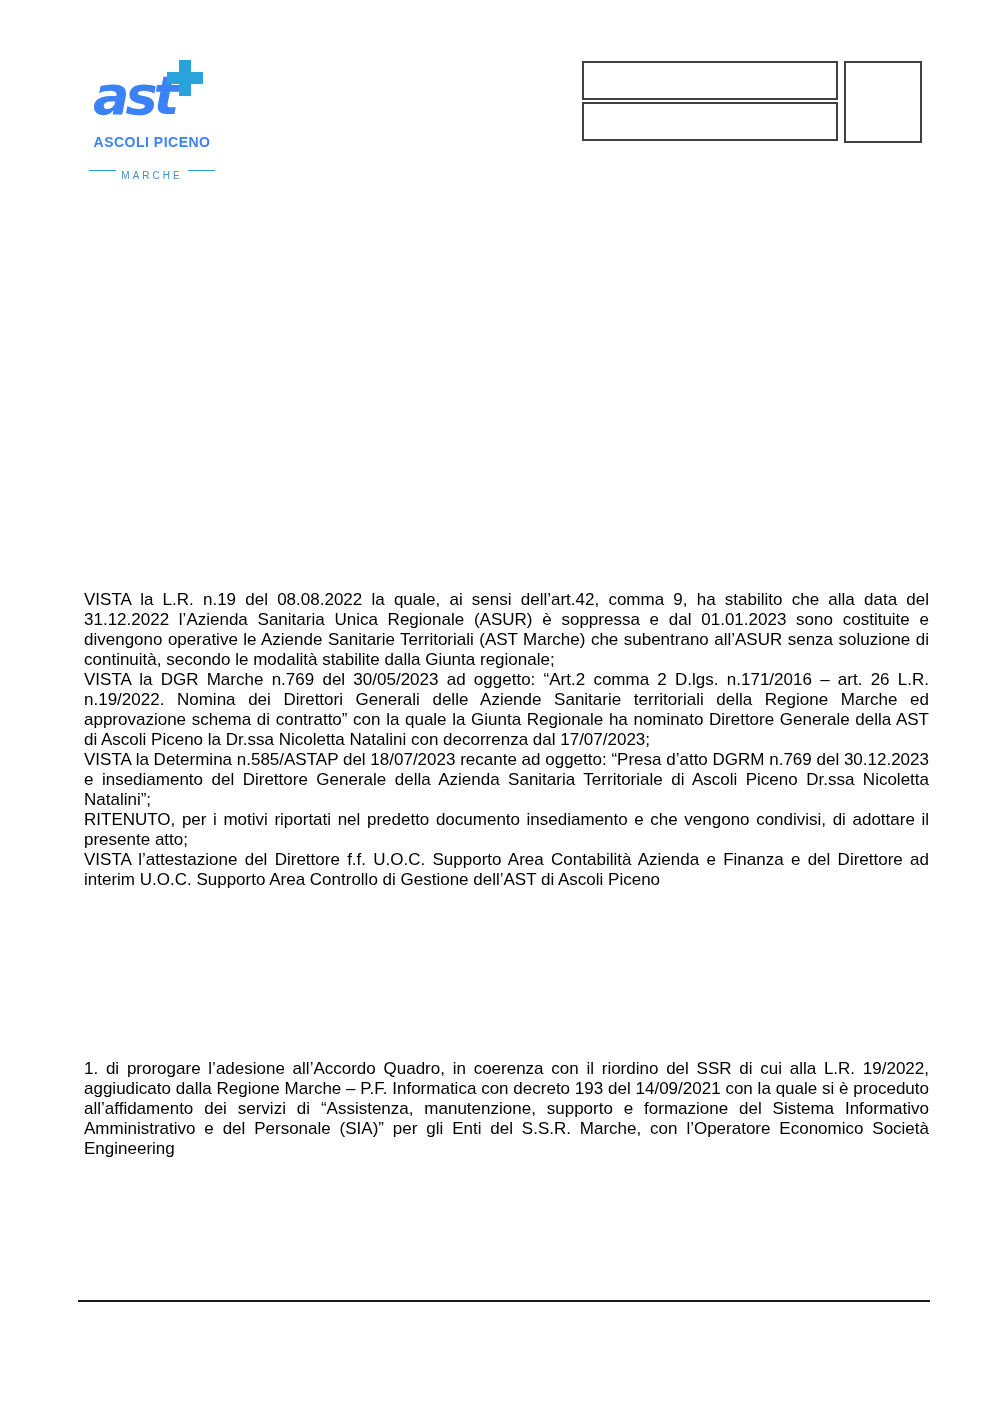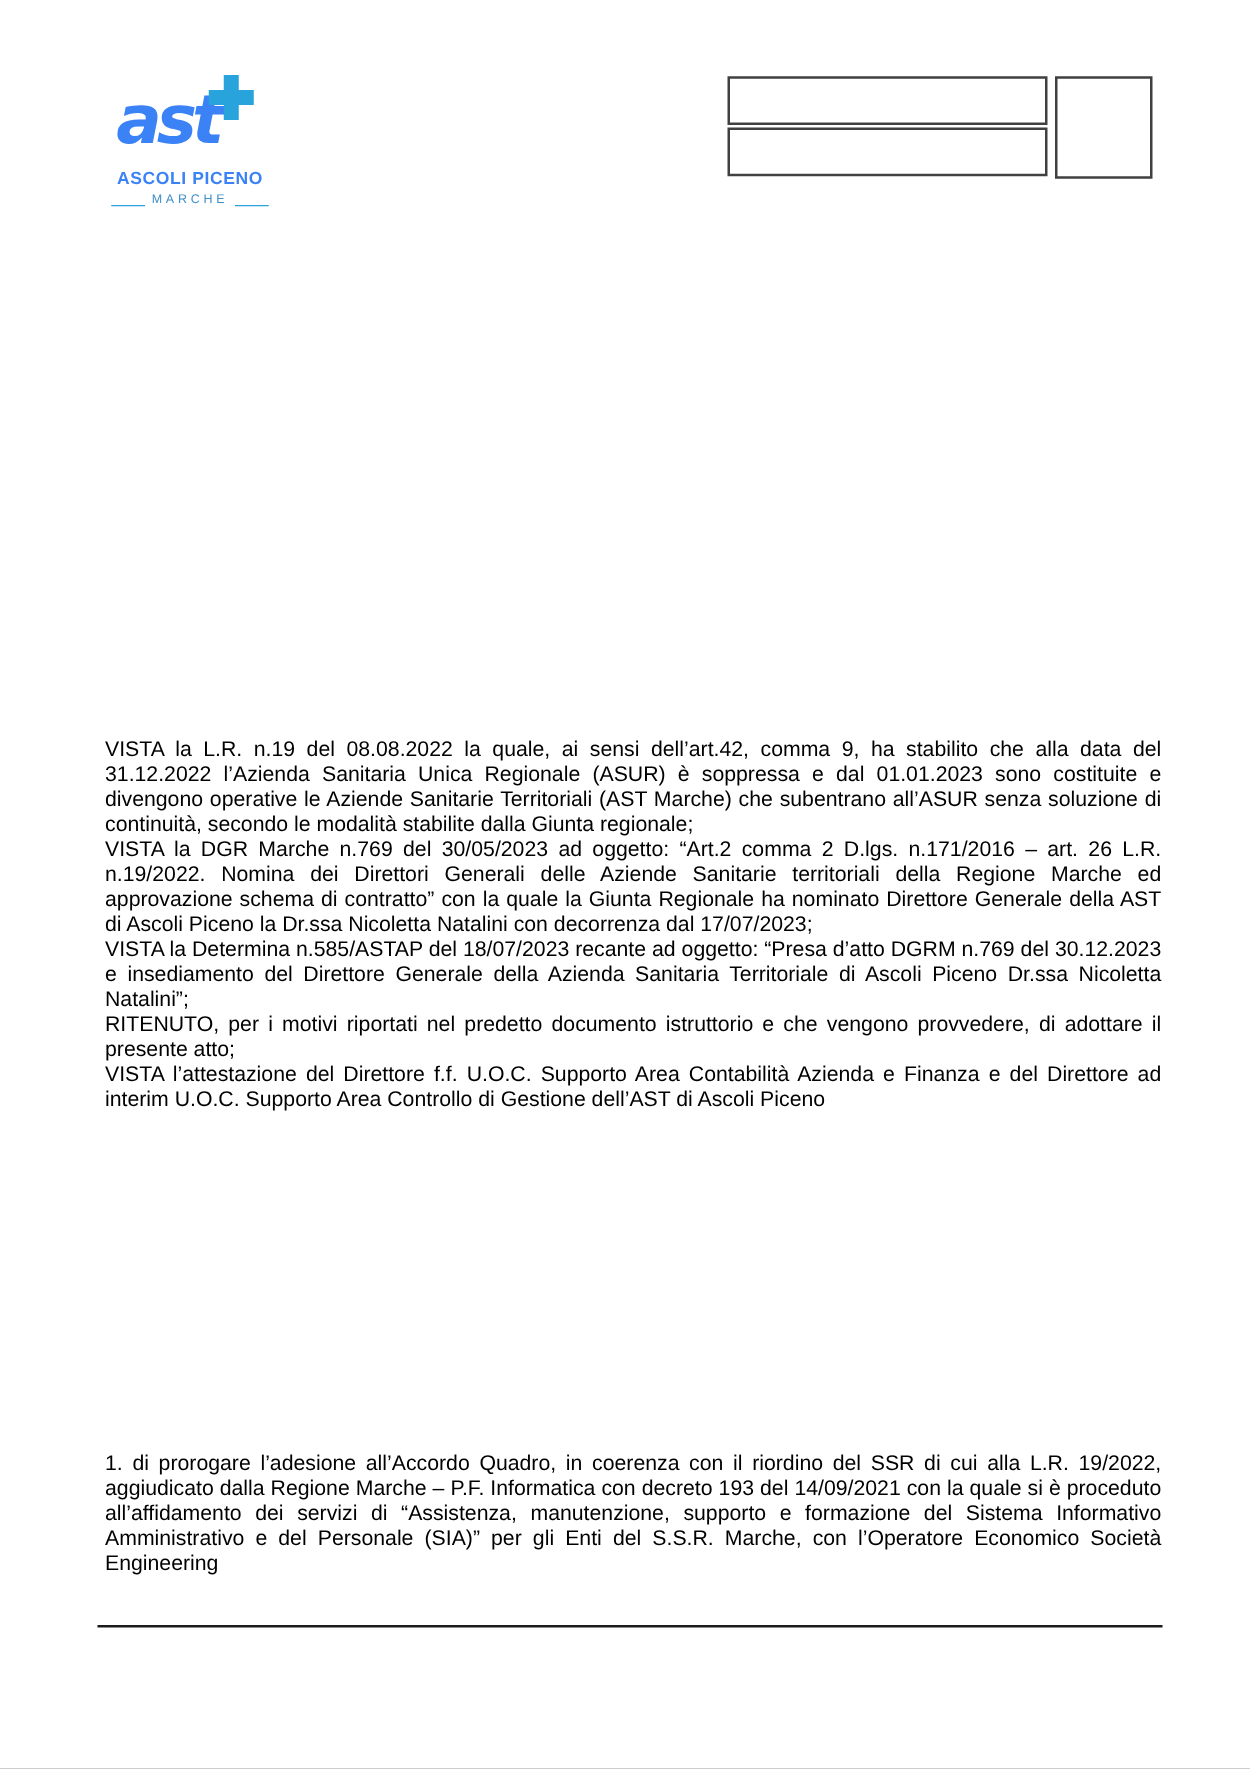--- a/index.html
+++ b/index.html
@@ -24,41 +24,41 @@
     color:#3b82f6;
   }
   .plus { position:absolute; left:82px; top:-4px; width:36px; height:36px; }
   .plus .v { position:absolute; left:12px; top:0;  width:12px; height:36px; background:#29a3dc; }
   .plus .h { position:absolute; left:0;  top:12px; width:36px; height:12px; background:#29a3dc; }
   .city {
     margin-top:4px; text-align:center;
     font-size:14px; font-weight:bold; letter-spacing:0.5px;
     color:#3b82f6;
   }
-  .region-row { display:flex; align-items:flex-end; margin-top:4px; padding:0 4px; }
+  .region-row { display:flex; align-items:flex-start; margin-top:20px; padding:0 4px; }
   .region-row .line { flex:1; border-top:1.5px solid #29a3dc; }
   .region {
     padding:0 5px;
     font-size:10px; letter-spacing:3px;
     color:#3f8fc9;
   }
   
   .hbox { position:absolute; border:2px solid #404040; background:#fff; }
   .hbox.top    { left:582px; top:61px;  width:252px; height:35px; }
   .hbox.bottom { left:582px; top:102px; width:252px; height:35px; }
   .hbox.side   { left:844px; top:61px;  width:74px;  height:78px; }
   
   .textblock {
     position:absolute; left:84px; width:845px;
     font-size:17px; line-height:20px;
     text-align:justify;
   }
   .textblock p { margin:0; }
   .recitals    { top:590px; }
-  .dispositive { top:1161px; }
+  .dispositive { top:1059px; }
   
   .footer-rule {
     position:absolute; left:78px; top:1300px;
     width:852px; height:2px; background:#1a1a1a;
   }
 </style>
 </head>
 <body>
 
 <div class="page">
@@ -80,21 +80,21 @@
   </div>
 
   <div class="hbox top"></div>
   <div class="hbox bottom"></div>
   <div class="hbox side"></div>
 
   <div class="textblock recitals">
     <p>VISTA la L.R. n.19 del 08.08.2022 la quale, ai sensi dell’art.42, comma 9, ha stabilito che alla data del 31.12.2022 l’Azienda Sanitaria Unica Regionale (ASUR) è soppressa e dal 01.01.2023 sono costituite e divengono operative le Aziende Sanitarie Territoriali (AST Marche) che subentrano all’ASUR senza soluzione di continuità, secondo le modalità stabilite dalla Giunta regionale;</p>
     <p>VISTA la DGR Marche n.769 del 30/05/2023 ad oggetto: “Art.2 comma 2 D.lgs. n.171/2016 – art. 26 L.R. n.19/2022. Nomina dei Direttori Generali delle Aziende Sanitarie territoriali della Regione Marche ed approvazione schema di contratto” con la quale la Giunta Regionale ha nominato Direttore Generale della AST di Ascoli Piceno la Dr.ssa Nicoletta Natalini con decorrenza dal 17/07/2023;</p>
     <p>VISTA la Determina n.585/ASTAP del 18/07/2023 recante ad oggetto: “Presa d’atto DGRM n.769 del 30.12.2023 e insediamento del Direttore Generale della Azienda Sanitaria Territoriale di Ascoli Piceno Dr.ssa Nicoletta Natalini”;</p>
-    <p>RITENUTO, per i motivi riportati nel predetto documento istruttorio e che vengono provvedere, di adottare il presente atto;</p>
+    <p>RITENUTO, per i motivi riportati nel predetto documento insediamento e che vengono condivisi, di adottare il presente atto;</p>
     <p>VISTA l’attestazione del Direttore f.f. U.O.C. Supporto Area Contabilità Azienda e Finanza e del Direttore ad interim U.O.C. Supporto Area Controllo di Gestione dell’AST di Ascoli Piceno</p>
   </div>
 
   <div class="textblock dispositive">
     <p>1. di prorogare l’adesione all’Accordo Quadro, in coerenza con il riordino del SSR di cui alla L.R. 19/2022, aggiudicato dalla Regione Marche – P.F. Informatica con decreto 193 del 14/09/2021 con la quale si è proceduto all’affidamento dei servizi di “Assistenza, manutenzione, supporto e formazione del Sistema Informativo Amministrativo e del Personale (SIA)” per gli Enti del S.S.R. Marche, con l’Operatore Economico Società Engineering</p>
   </div>
 
   <div class="footer-rule"></div>
 
 </div>

